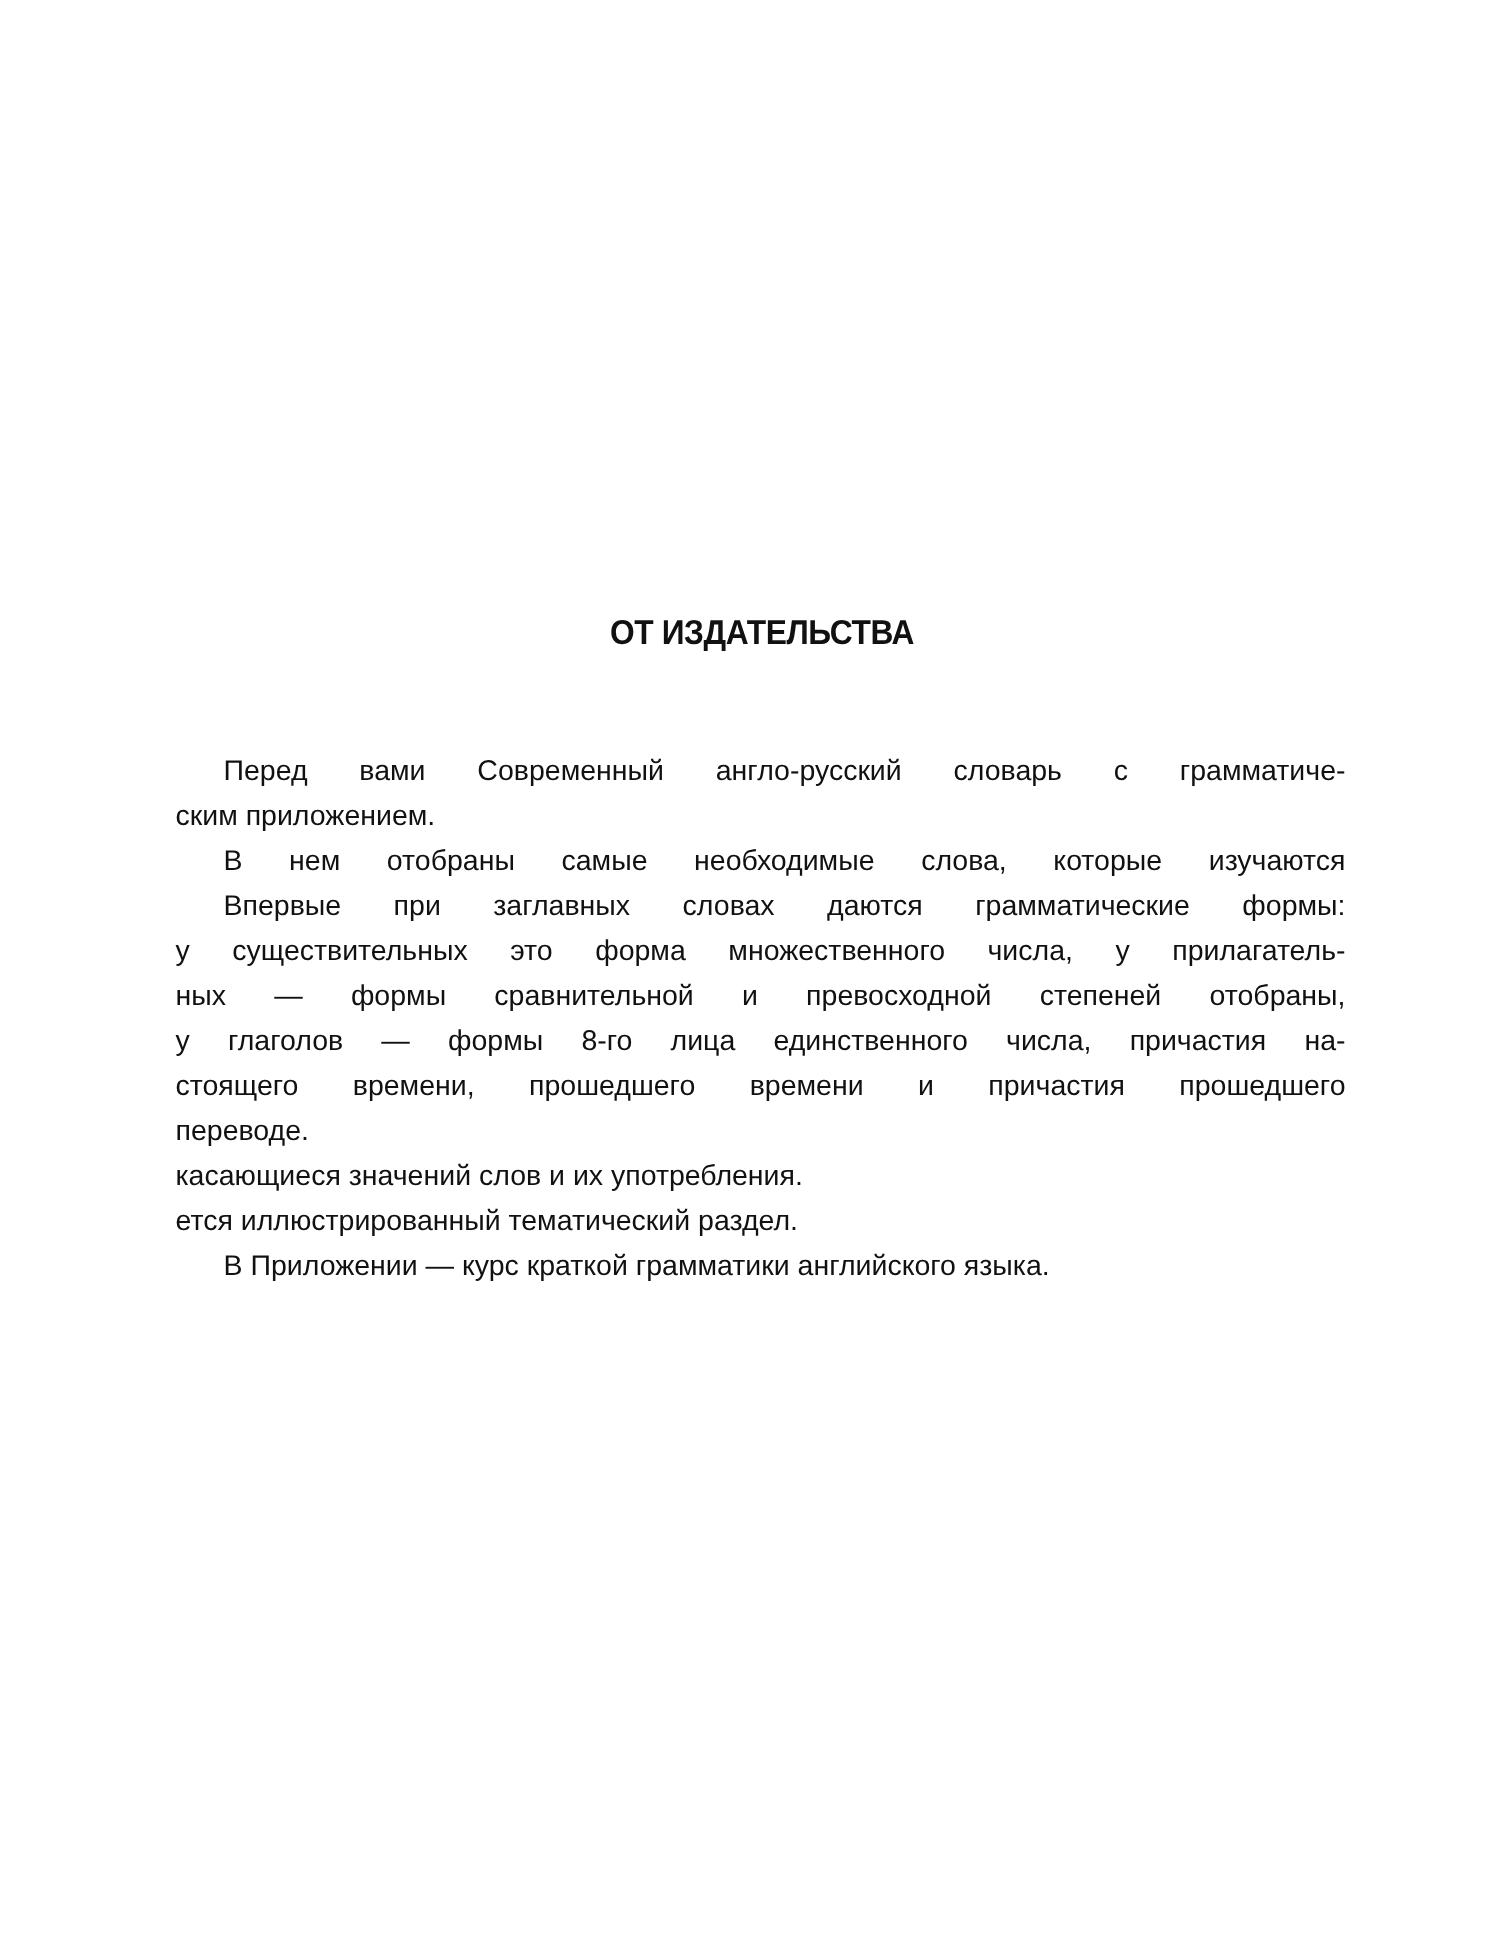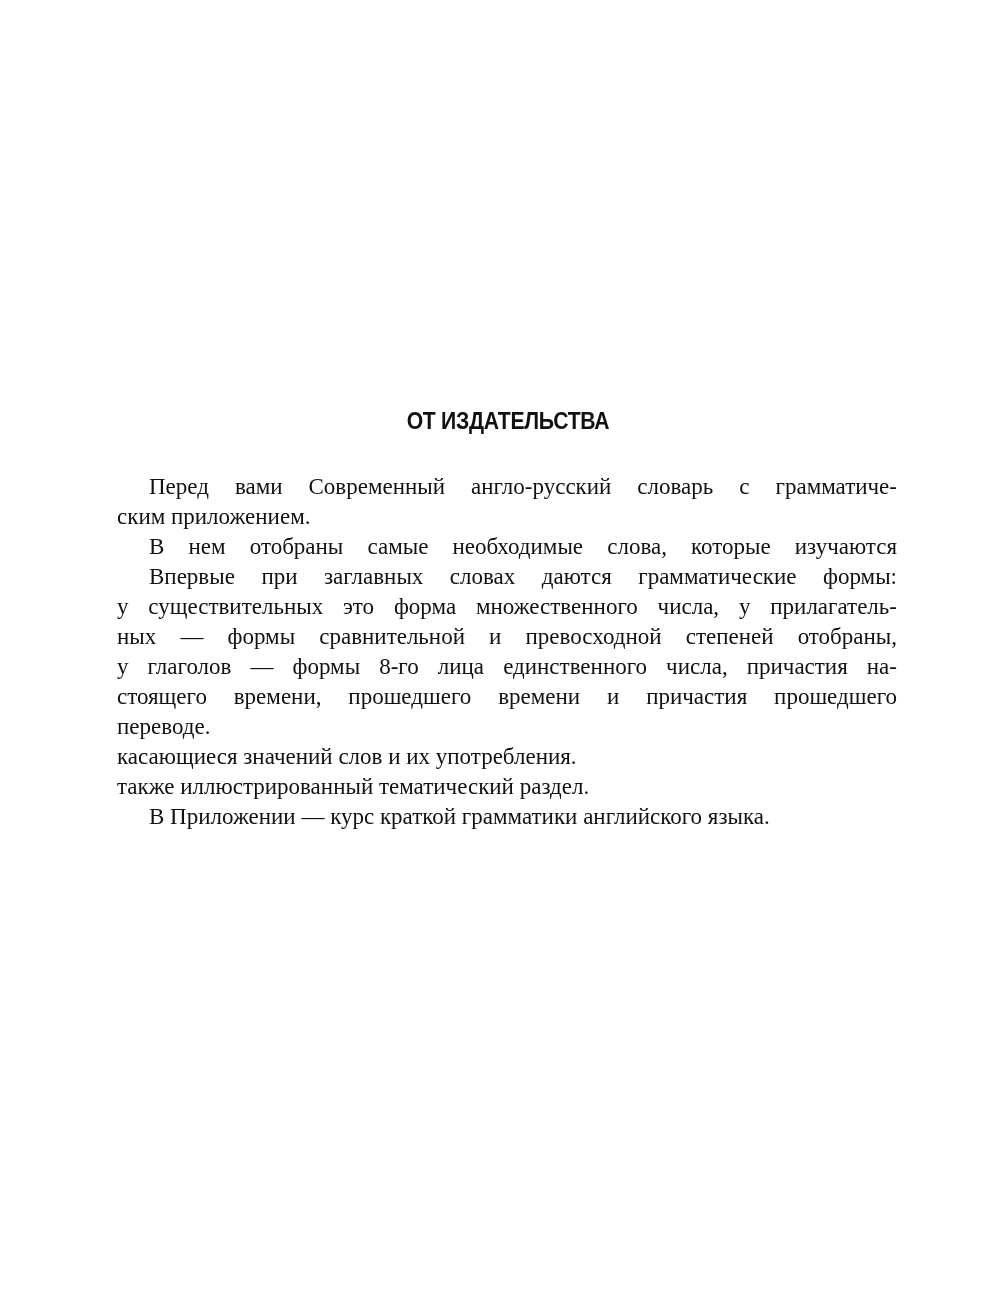--- a/index.html
+++ b/index.html
@@ -30,25 +30,25 @@
       font-family: "Liberation Sans", sans-serif;
       font-weight: bold;
       font-size: 23px;
       letter-spacing: -0.3px;
       transform: scaleX(0.92);
       transform-origin: center;
       margin: 0;
     }
     .body-text {
       position: absolute;
-      top: 472px;
+      top: 500px;
       left: 88px;
       width: 780px;
-      font-family: Liberation Serif, serif;
-      font-size: 23px;
+      font-family: Liberation Sans, sans-serif;
+      font-size: 19px;
       line-height: 30px;
     }
     .line {
       display: block;
       height: 30px;
       white-space: nowrap;
       text-align: justify;
       text-align-last: justify;
       overflow: visible;
     }
@@ -83,21 +83,21 @@
       <span class="line">у глаголов — формы 8-го лица единственного числа, причастия на-</span>
       <span class="line">стоящего времени, прошедшего времени и причастия прошедшего</span>
       <span class="line last">переводе.</span>
     </div>
 
     <div>
       <span class="line last">касающиеся значений слов и их употребления.</span>
     </div>
 
     <div>
-      <span class="line last">также иллюстрированный тематический раздел.</span>
+      <span class="line last">ется иллюстрированный тематический раздел.</span>
     </div>
 
     <div>
       <span class="line indent last">В Приложении — курс краткой грамматики английского языка.</span>
     </div>
 
   </div>
 </div>
 
 </body></html>

